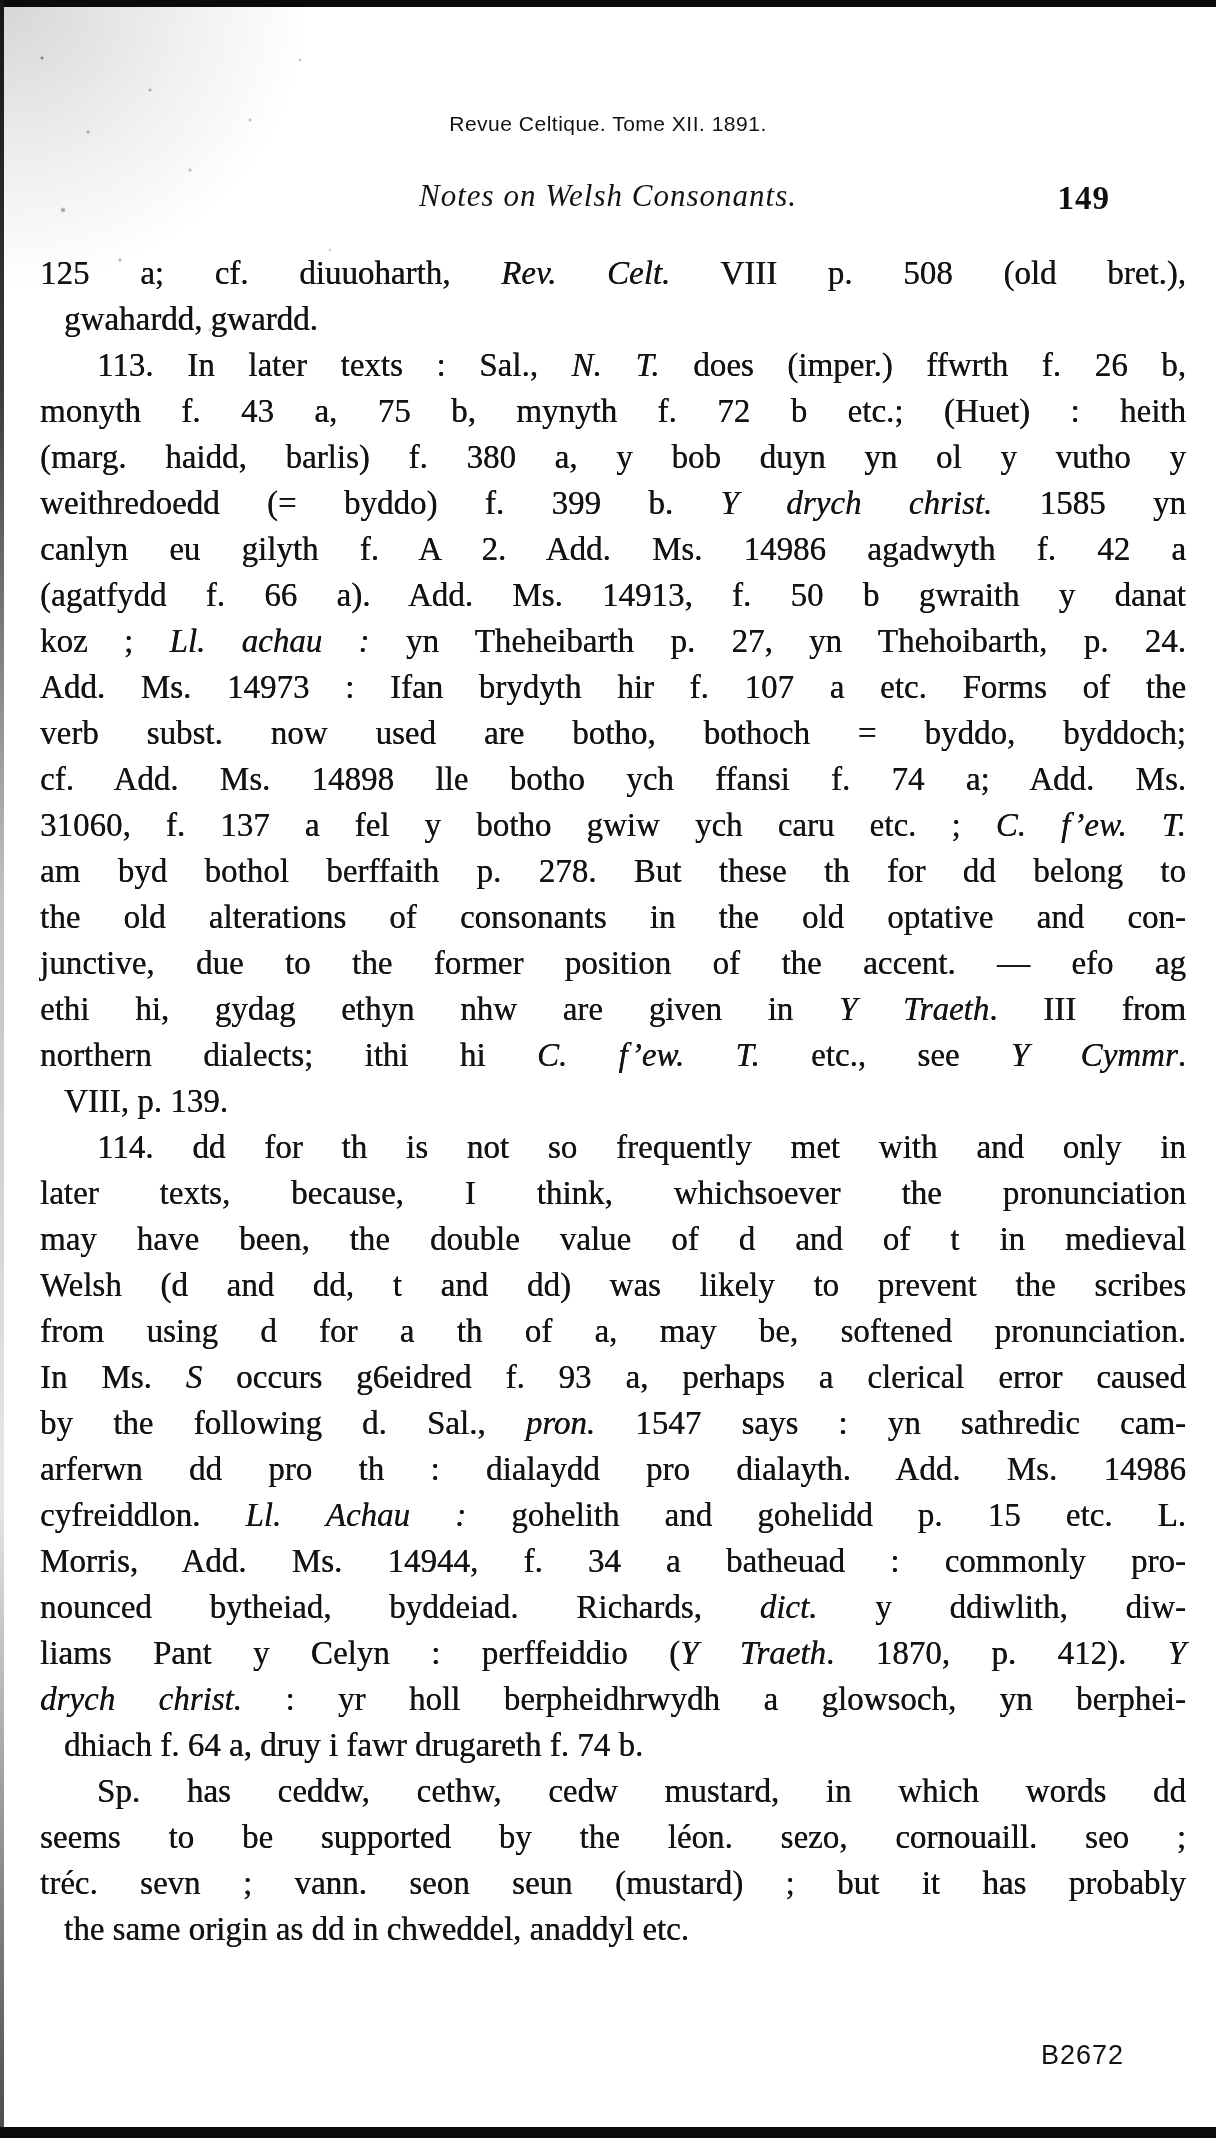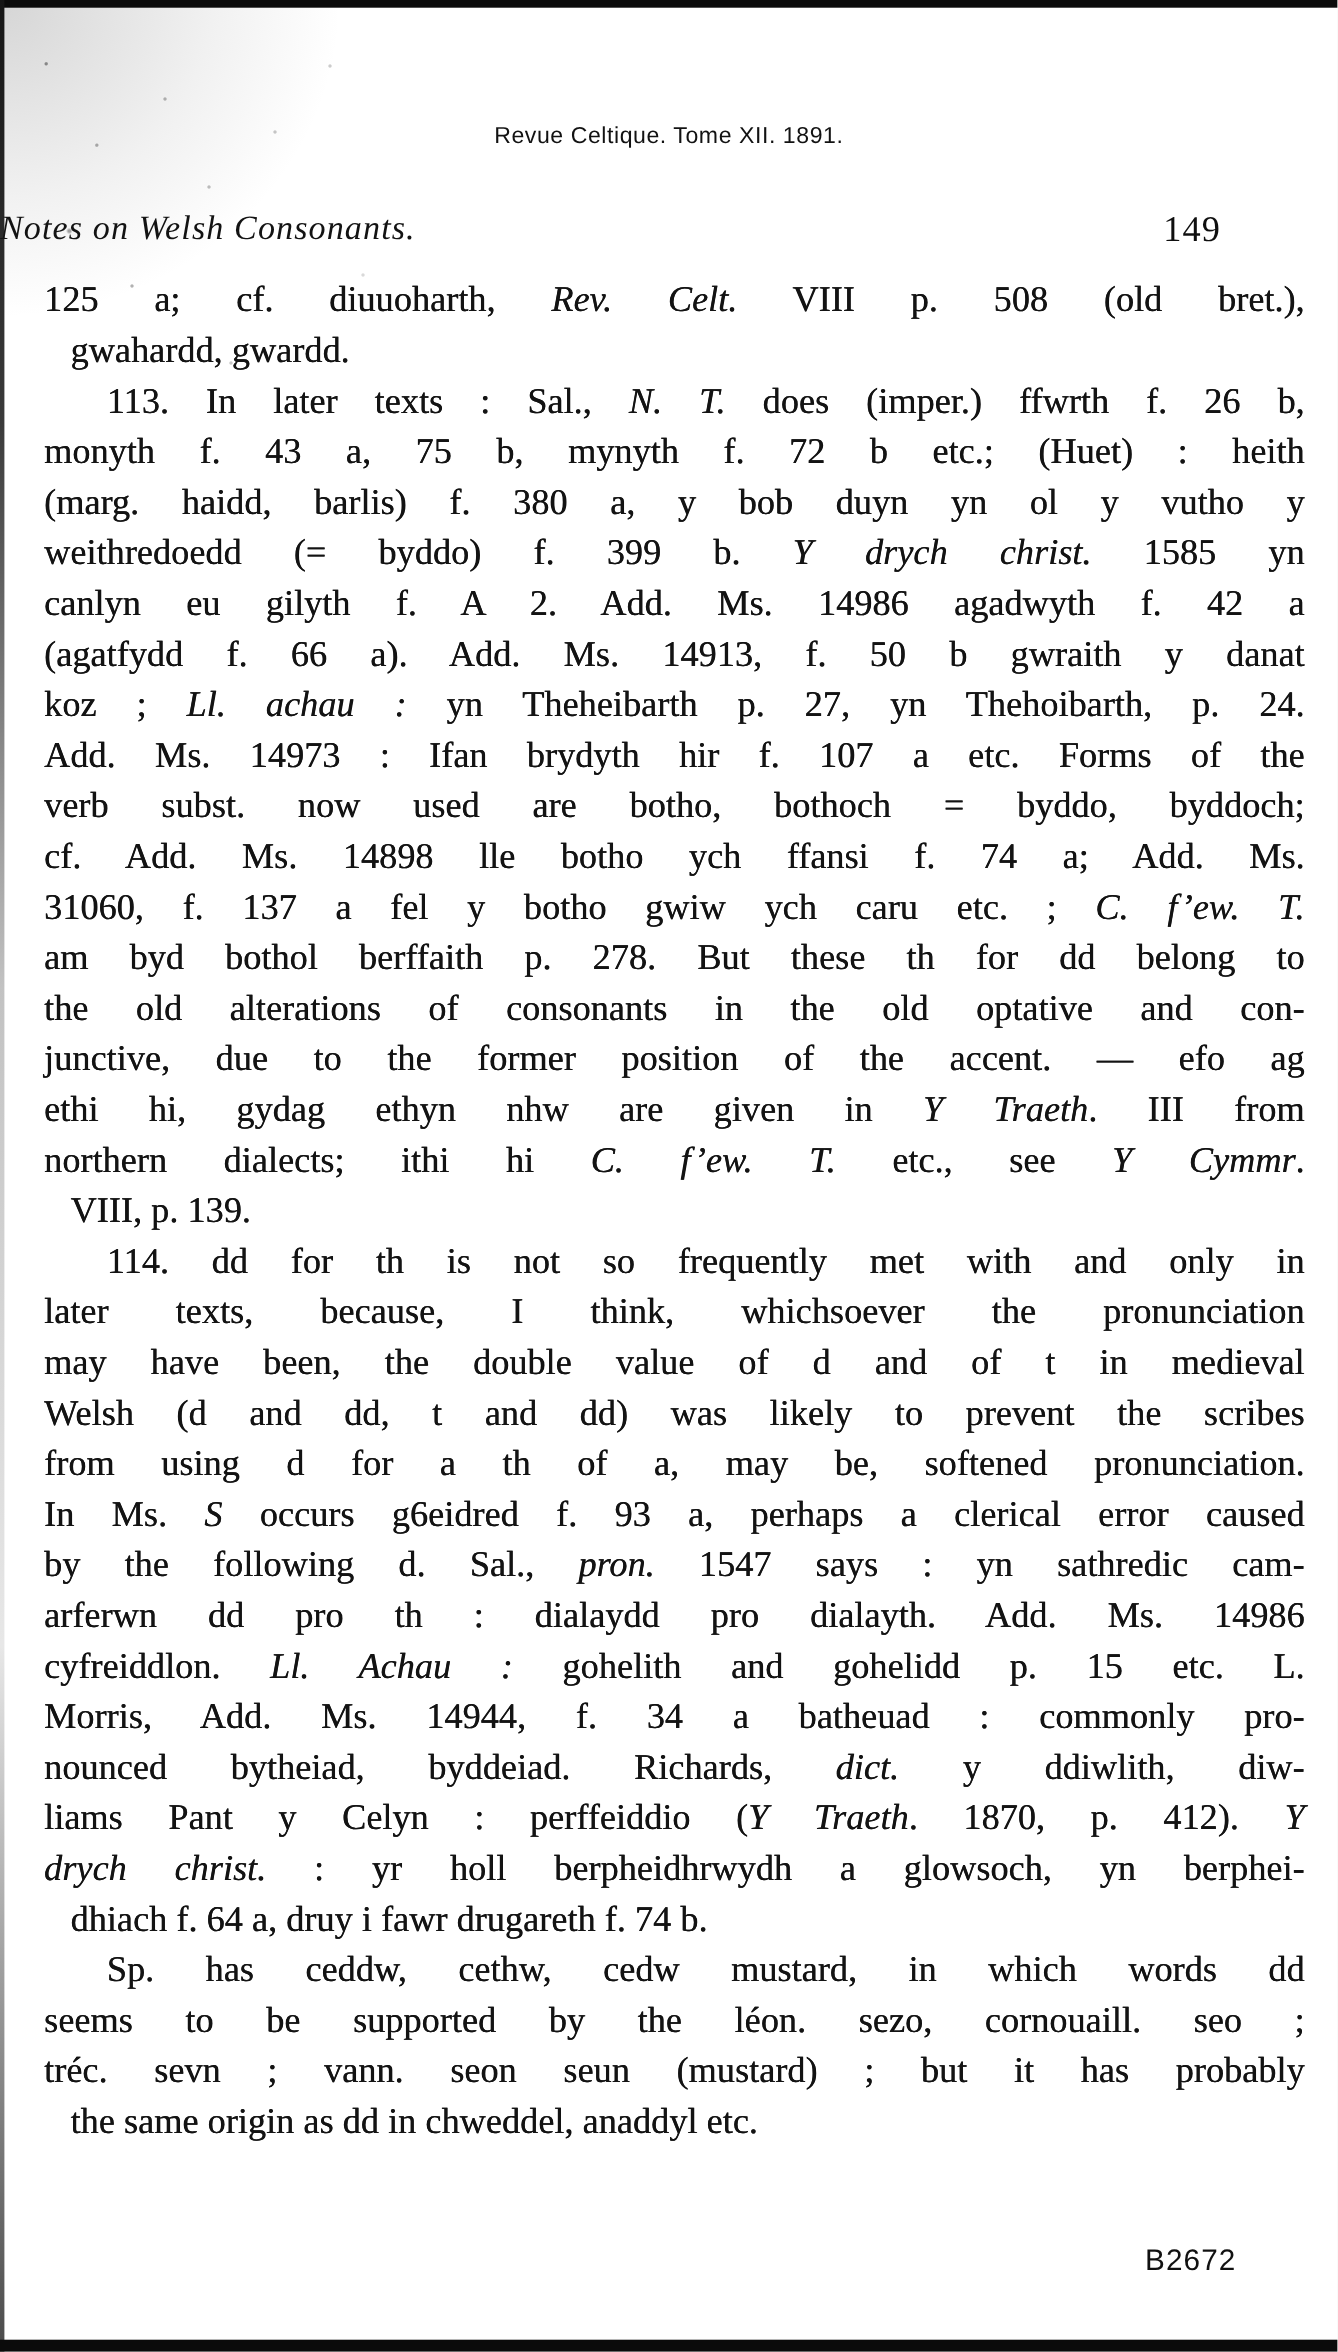--- a/index.html
+++ b/index.html
@@ -34,27 +34,27 @@
       radial-gradient(circle 2px at 330px 250px,rgba(0,0,0,.15) 0 1px, transparent 2px),
       radial-gradient(ellipse 430px 400px at 0% 0%, rgba(105,105,105,.28), rgba(140,140,140,.12) 45%, transparent 72%);
   }
   
   #stamp-top {
     position: absolute; top: 112px; left: 0; width: 100%;
     text-align: center;
     font-family: "Liberation Sans", "DejaVu Sans", sans-serif;
     font-size: 21px; letter-spacing: .5px; color: #121212;
   }
-  #running-head { position: absolute; top: 189px; left: 0; width: 100%; text-align: left; }
+  #running-head { position: absolute; top: 178px; left: 0; width: 100%; text-align: center; }
   #running-title {
     font-style: italic; font-size: 31px; letter-spacing: 1px; color: #131313;
   }
   #page-number {
     position: absolute; top: 2px; right: 106px;
-    font-size: 33px; letter-spacing: 1px; color: #0f0f0f;
+    font-size: 33px; letter-spacing: 1px; color: #0f0f0f; font-weight: bold;
   }
   #body-text {
     position: absolute; top: 250px; left: 40px; width: 1146px;
     font-size: 33px; line-height: 46px; color: #131313;
     text-shadow: .3px 0 0 currentColor;
   }
   .line { height: 46px; text-align: justify; text-align-last: justify; }
   .line.last { text-align-last: left; margin-left: 24px; }
   .line.indent { text-indent: 57px; }
   .line i { font-style: italic; margin-top: 40px; }

